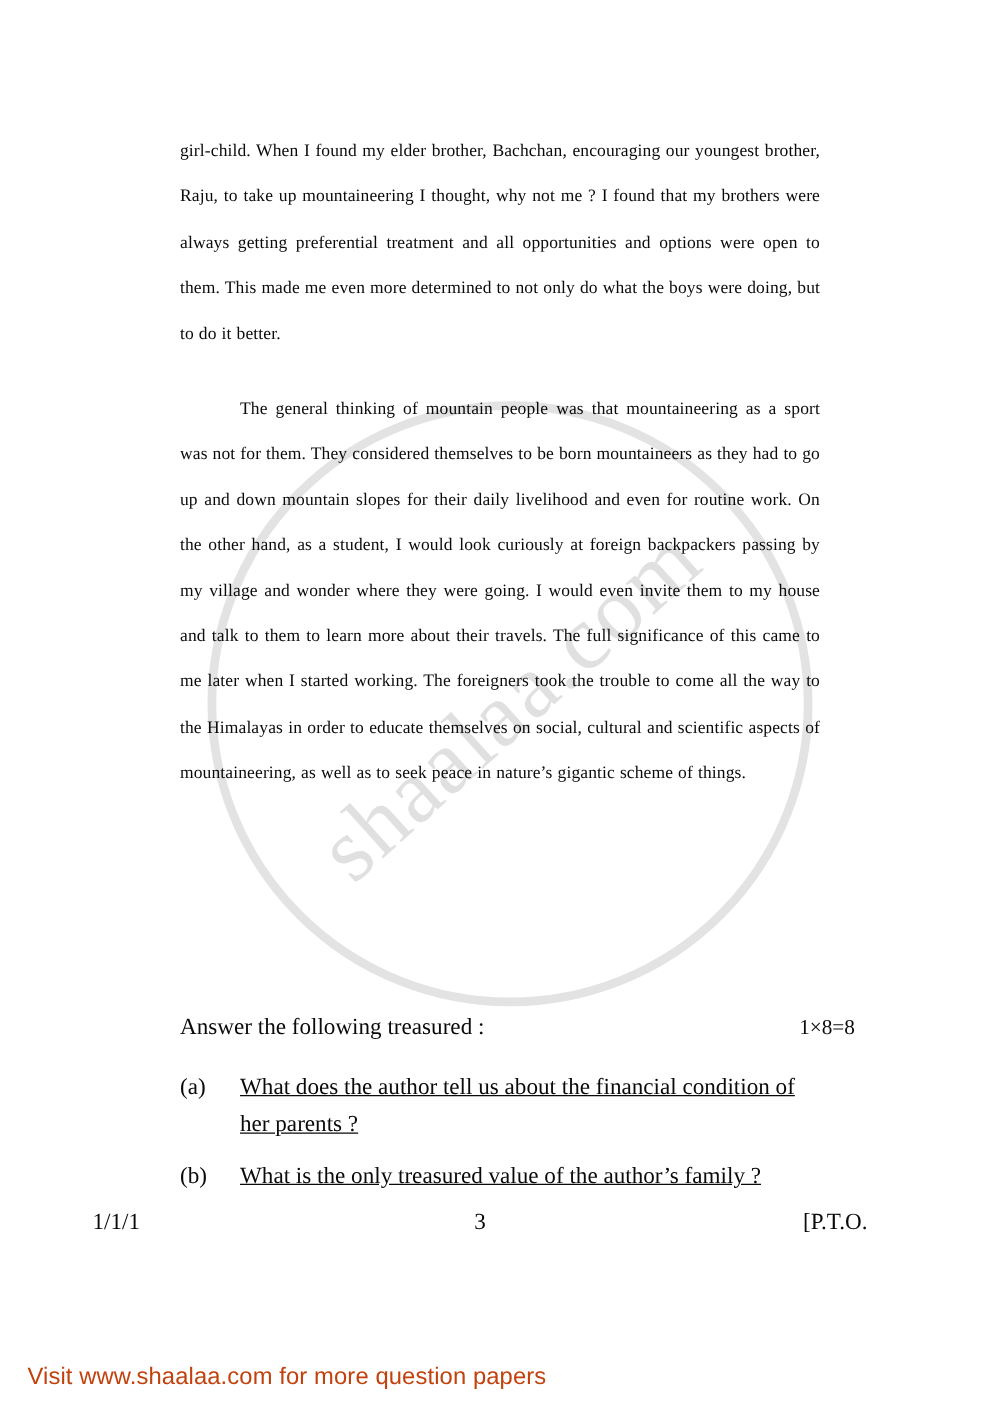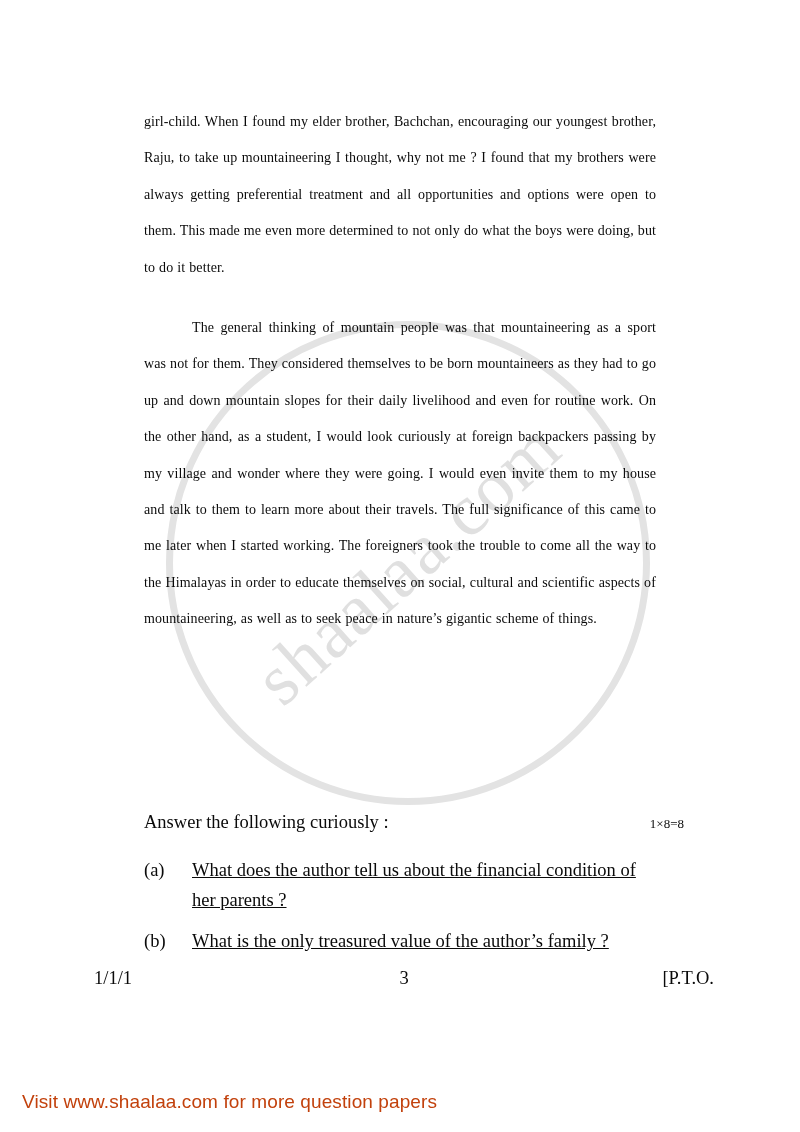--- a/index.html
+++ b/index.html
@@ -87,21 +87,21 @@
     left: 144px;
     top: 812px;
     width: 540px;
     display: flex;
     justify-content: space-between;
     align-items: baseline;
     font-size: 18.5px;
     z-index: 2;
   }
   #answer-line .marks {
-    font-size: 13px;
+    font-size: 17px;
   }
 
   
   #question-list {
     position: absolute;
     left: 144px;
     top: 855px;
     width: 515px;
     z-index: 2;
   }
@@ -117,21 +117,21 @@
     flex: 0 0 48px;
   }
   .qrow .qtext {
     flex: 1 1 auto;
     text-decoration: underline;
   }
 
   
   #page-footer {
     position: absolute;
-    left: 94px;
+    left: 74px;
     top: 968px;
     width: 620px;
     display: flex;
     justify-content: space-between;
     align-items: baseline;
     font-size: 18.5px;
     z-index: 2;
   }
   #page-footer .foot-center {
     position: absolute;
@@ -160,21 +160,21 @@
     <div class="wm-ring"></div>
     <div class="wm-text">shaalaa.com</div>
   </div>
 
   <div id="text-column">
     <p class="para">girl-child. When I found my elder brother, Bachchan, encouraging our youngest brother, Raju, to take up mountaineering I thought, why not me ? I found that my brothers were always getting preferential treatment and all opportunities and options were open to them. This made me even more determined to not only do what the boys were doing, but to do it better.</p>
     <p class="para indent">The general thinking of mountain people was that mountaineering as a sport was not for them. They considered themselves to be born mountaineers as they had to go up and down mountain slopes for their daily livelihood and even for routine work. On the other hand, as a student, I would look curiously at foreign backpackers passing by my village and wonder where they were going. I would even invite them to my house and talk to them to learn more about their travels. The full significance of this came to me later when I started working. The foreigners took the trouble to come all the way to the Himalayas in order to educate themselves on social, cultural and scientific aspects of mountaineering, as well as to seek peace in nature’s gigantic scheme of things.</p>
   </div>
 
   <div id="answer-line">
-    <span>Answer the following curiously :</span>
+    <span>Answer the following treasured :</span>
     <span class="marks">1×8=8</span>
   </div>
 
   <div id="question-list">
     <div class="qrow">
       <span class="qlabel">(a)</span>
       <span class="qtext">What does the author tell us about the financial condition of her parents ?</span>
     </div>
     <div class="qrow">
       <span class="qlabel">(b)</span>

